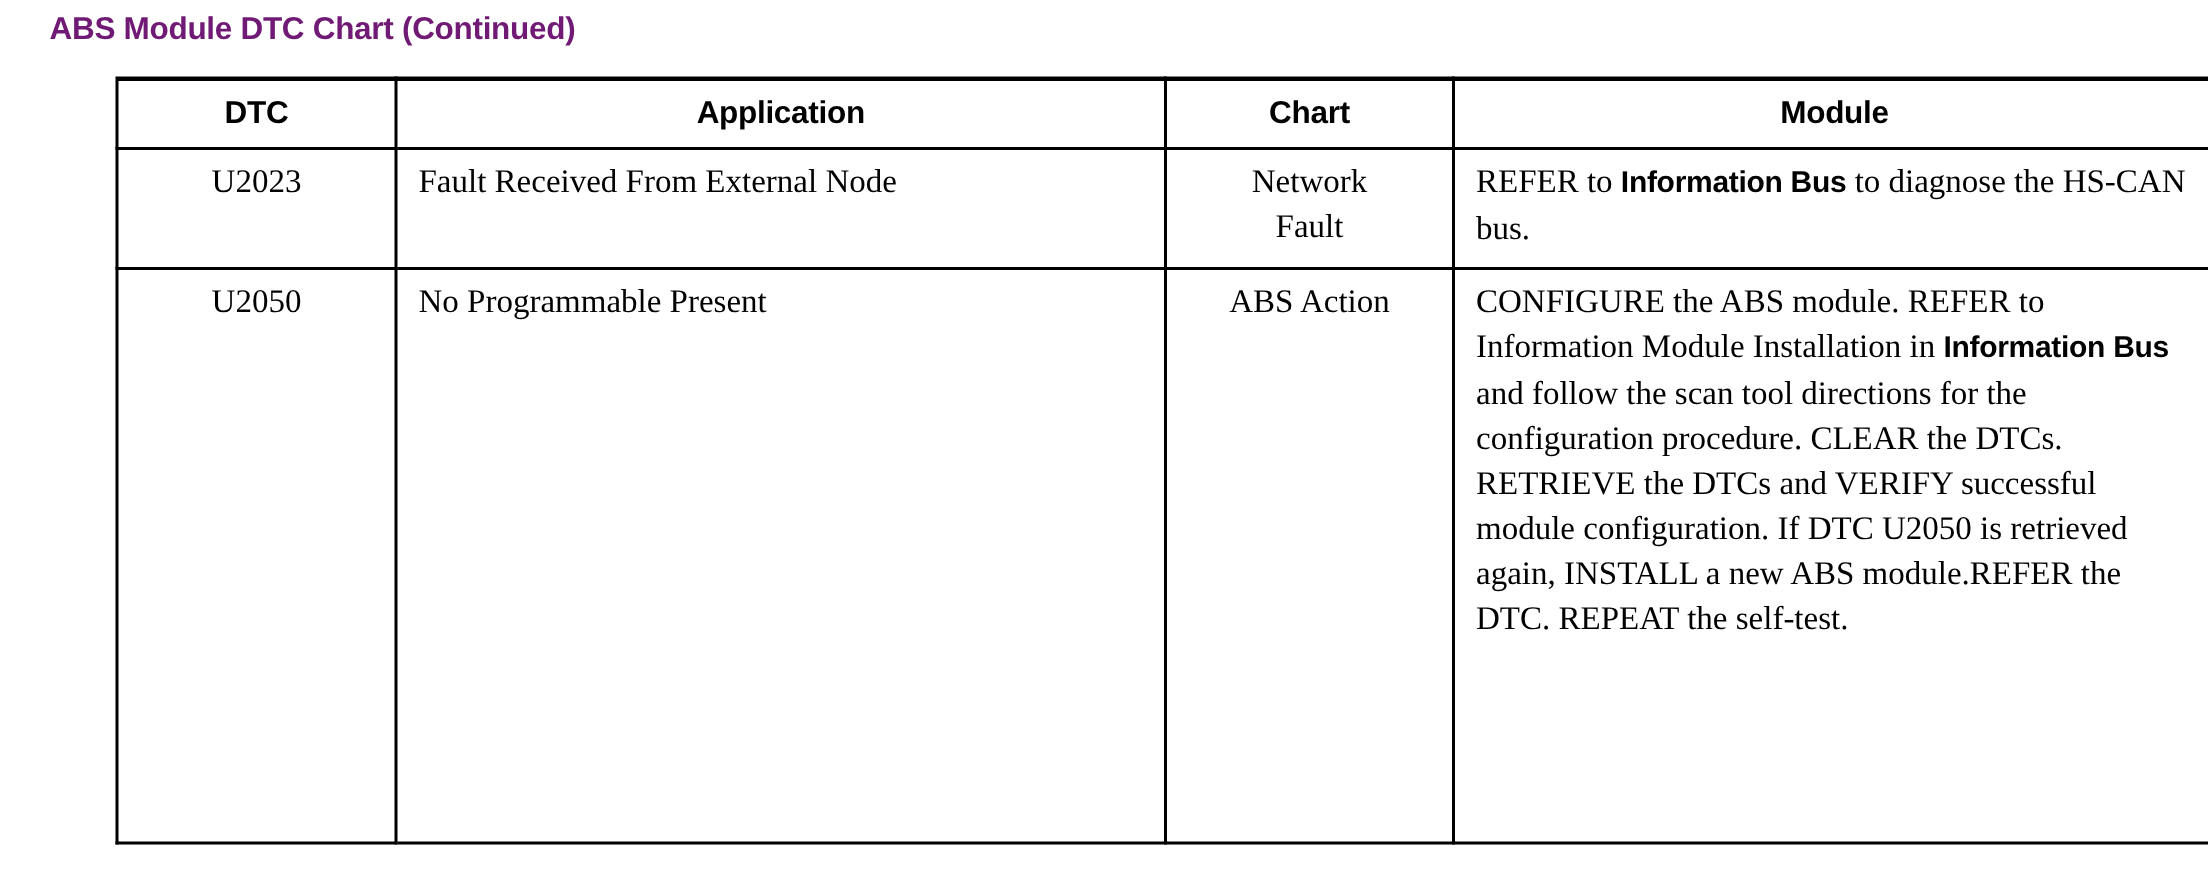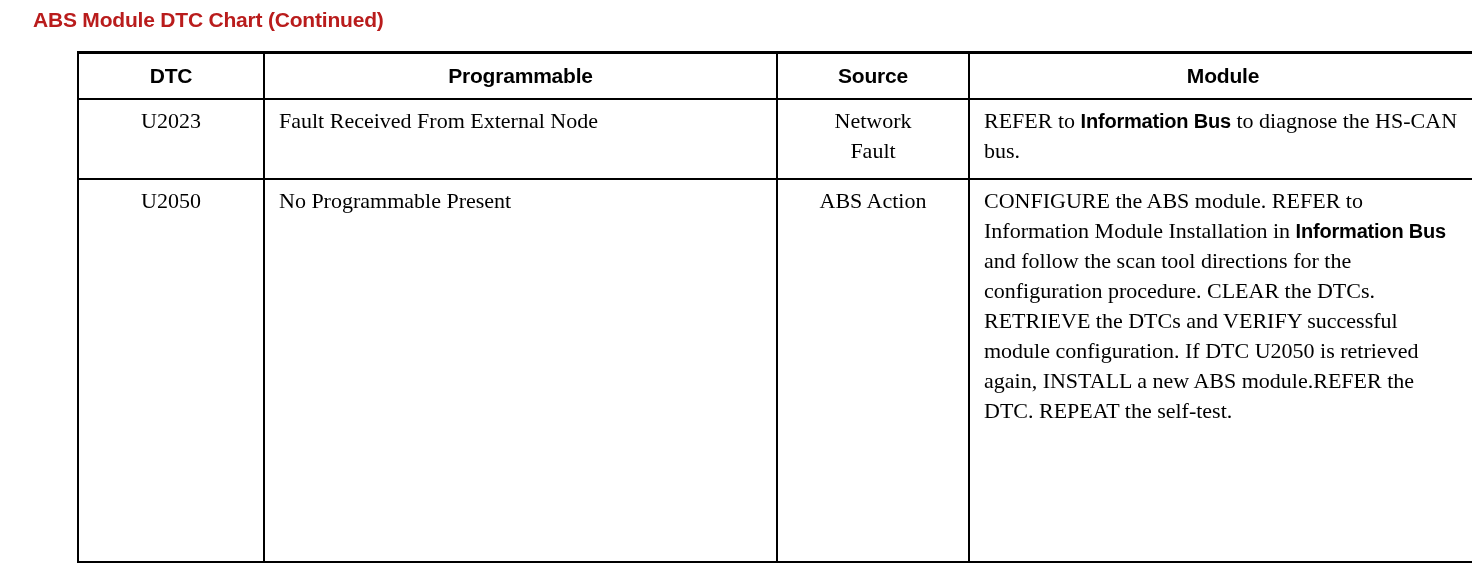--- a/index.html
+++ b/index.html
@@ -28,21 +28,21 @@
   .chart-title {
     position: absolute;
     left: 33px;
     top: 7px;
     font-family: "Liberation Sans", "DejaVu Sans", sans-serif;
     font-weight: bold;
     font-size: 21px;
     line-height: 26px;
     letter-spacing: -0.2px;
     white-space: nowrap;
-    color: #b91c1c;
+    color: #701a75;
   }
 
   
   .dtc-table-wrap {
     position: absolute;
     left: 33px;
     top: 51px;
     width: 1450px;
     height: 500px;
     padding-left: 44px;
@@ -134,22 +134,22 @@
       <colgroup>
         <col class="c-dtc">
         <col class="c-desc">
         <col class="c-src">
         <col class="c-act">
       </colgroup>
 
       <thead>
         <tr>
           <th>DTC</th>
-          <th>Programmable</th>
-          <th>Source</th>
+          <th>Application</th>
+          <th>Chart</th>
           <th>Module</th>
         </tr>
       </thead>
 
       <tbody>
 
         <tr class="row-u2023">
           <td class="cell-dtc">U2023</td>
           <td class="cell-desc">Fault Received From External Node</td>
           <td class="cell-src">

